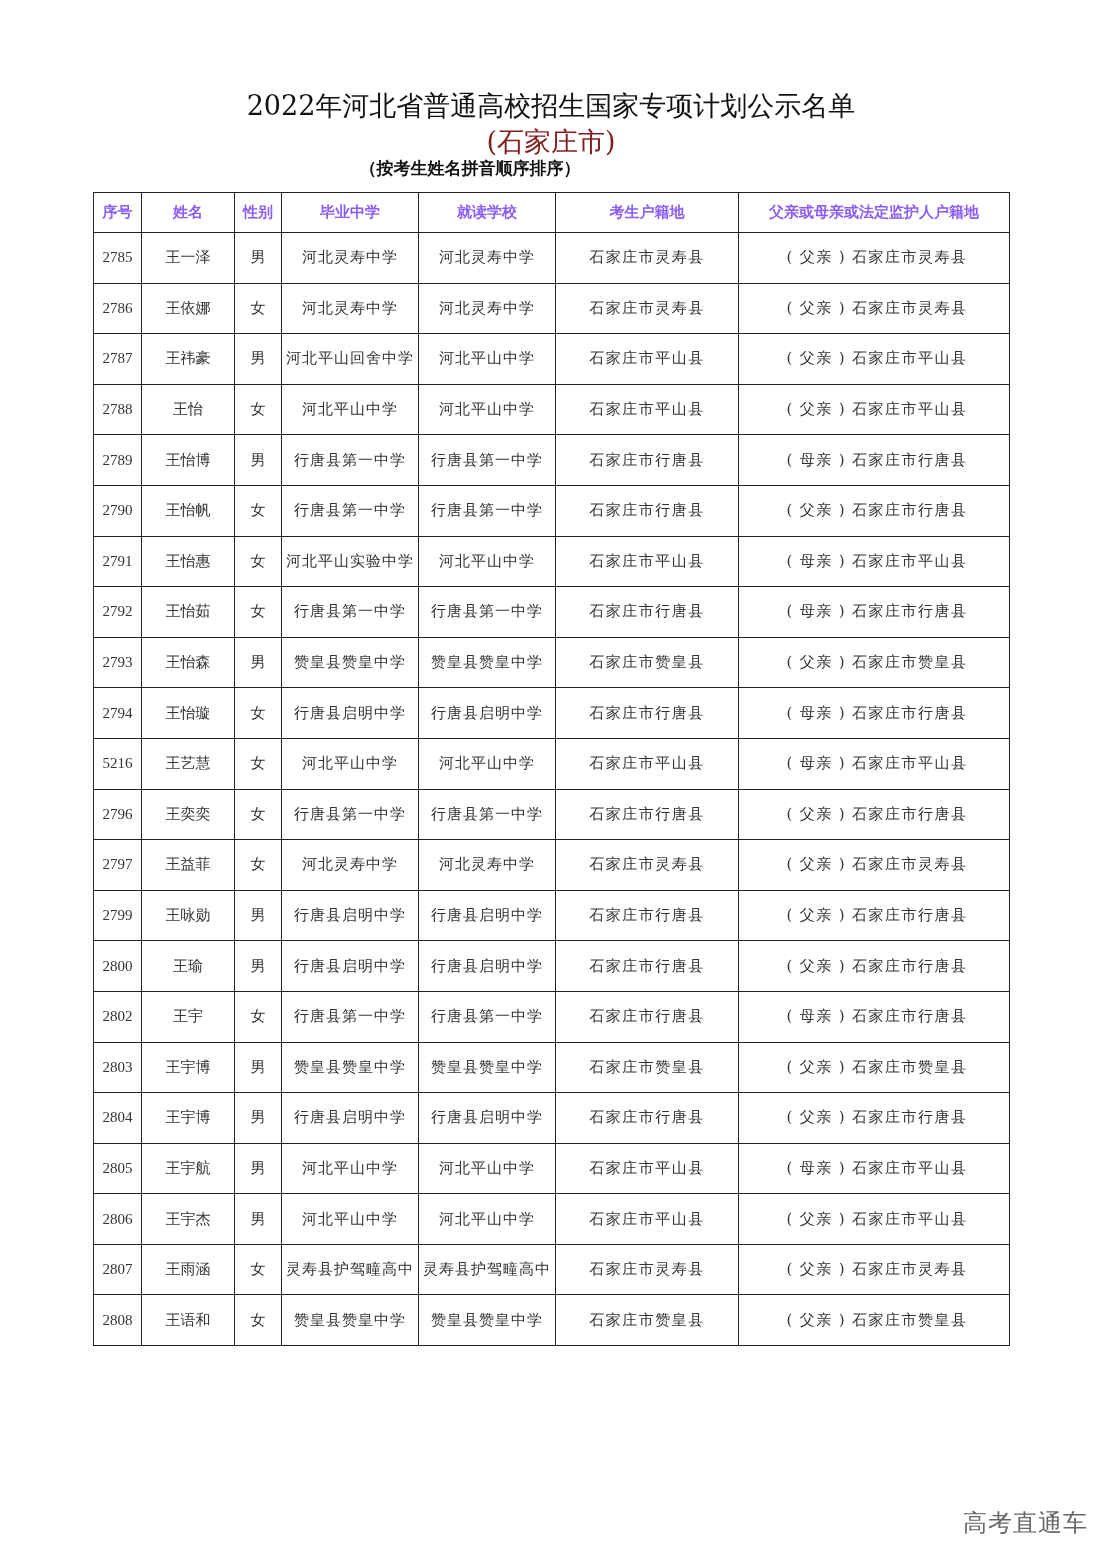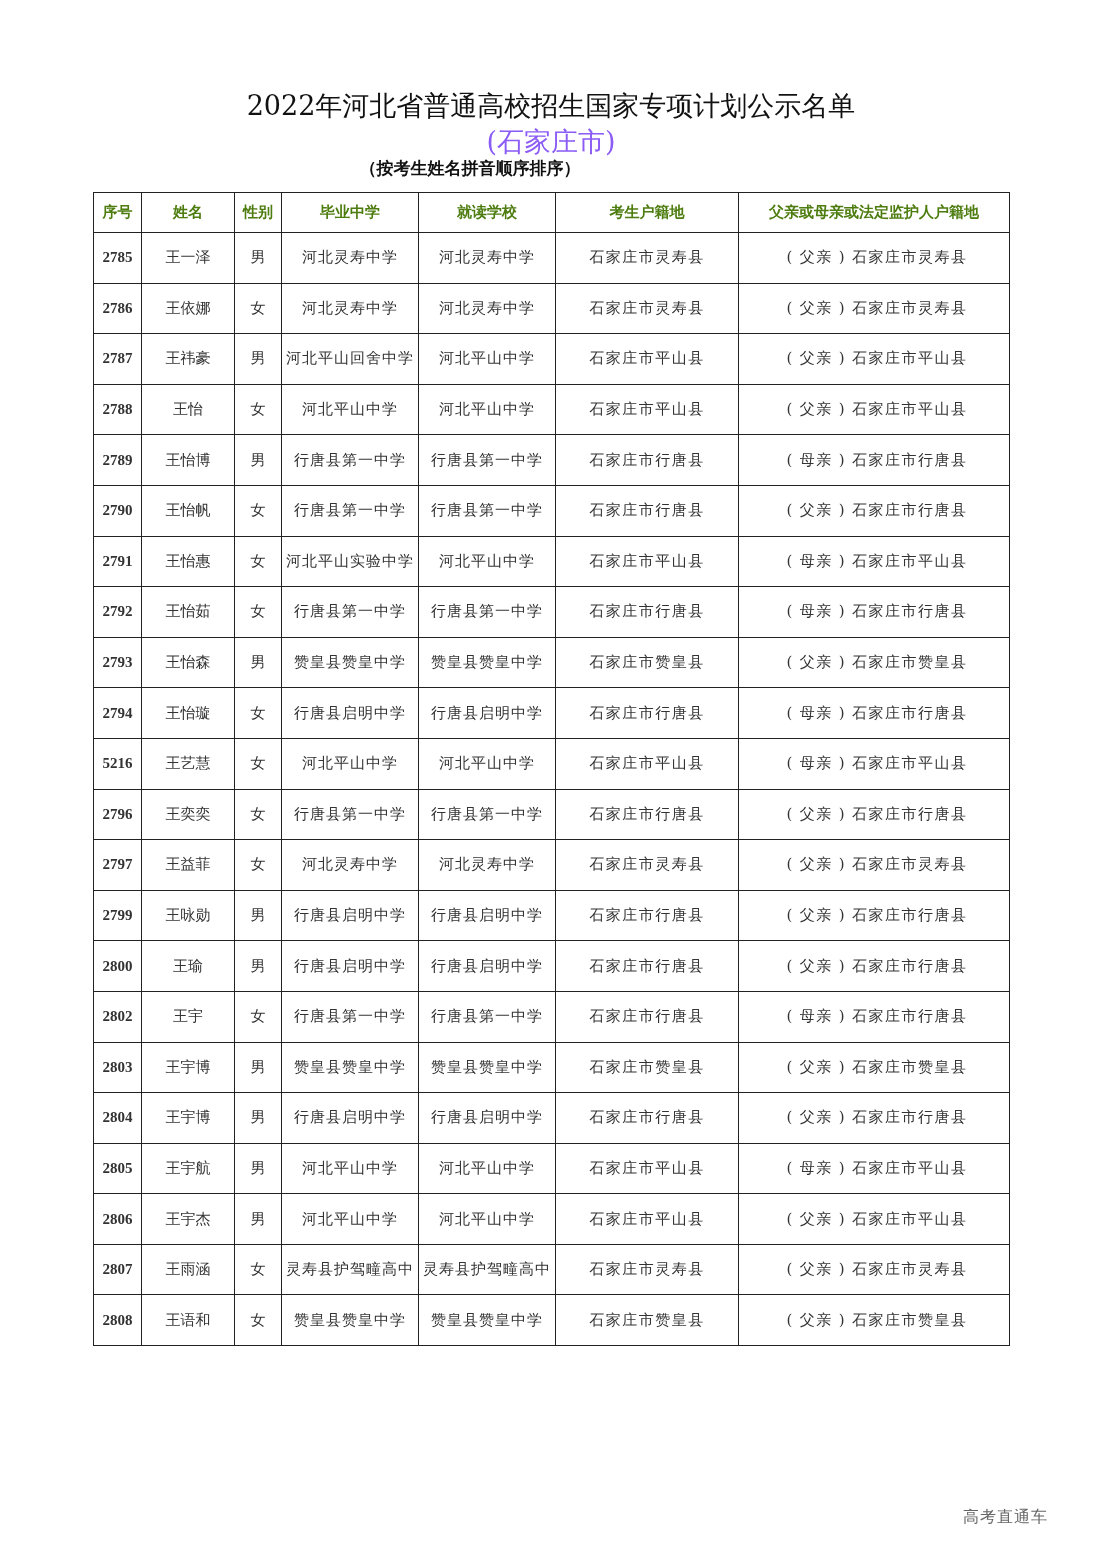--- a/index.html
+++ b/index.html
@@ -2,36 +2,36 @@
 <html><head>
   <meta charset="utf-8">
   <style>
     html, body { margin: 0; padding: 0; background: #ffffff; }
     body { width: 1102px; height: 1559px; position: relative; overflow: hidden;
            font-family: "DejaVu Serif", "Liberation Serif", serif; color: #222; }
     .title { position: absolute; left: 0; width: 1102px; text-align: center; top: 88px;
              font-size: 27px; font-weight: normal; color: #111; letter-spacing: 0px;
              font-family: "DejaVu Serif", "Liberation Serif", serif; }
     .subtitle { position: absolute; left: 0; width: 1102px; text-align: center; top: 124px;
-                font-size: 27px; color: #8b5cf6; font-family: "DejaVu Serif", "Liberation Serif", serif; }
+                font-size: 27px; color: #7f1d1d; font-family: "DejaVu Serif", "Liberation Serif", serif; }
     .subnote { position: absolute; left: 0; width: 940px; text-align: center; top: 157px;
                font-size: 17px; font-weight: bold; color: #111; font-family: "DejaVu Sans", "Liberation Sans", sans-serif; }
     table.roster { position: absolute; left: 93px; top: 192px; border-collapse: collapse;
                    table-layout: fixed; width: 916px; }
     table.roster th, table.roster td { border: 1.6px solid #222; text-align: center;
                    vertical-align: middle; padding: 0 4px; overflow: hidden; }
     table.roster th { height: 39px; font-family: Liberation Serif, serif;
-                      font-weight: bold; font-size: 15px; color: #4d7c0f; }
+                      font-weight: bold; font-size: 15px; color: #8b5cf6; }
     table.roster td { height: 49.6px; font-size: 15px; color: #333; line-height: 15px; }
-    td.seq { font-family: "Liberation Serif", "DejaVu Serif", serif; font-size: 15px; padding: 0 2px; font-weight: bold; }
+    td.seq { font-family: "Liberation Serif", "DejaVu Serif", serif; font-size: 15px; padding: 0 2px; }
     td.school { letter-spacing: 1px; }
     td.reg { letter-spacing: 1.5px; }
     td.parent { letter-spacing: 1.5px; }
     .paren { display: inline-block; margin: 0 6px; }
-    .watermark { position: absolute; left: 963px; top: 1507px; font-size: 16px; color: #666;
+    .watermark { position: absolute; left: 963px; top: 1507px; font-size: 24px; color: #666;
                  font-family: "DejaVu Sans", "Liberation Sans", sans-serif; letter-spacing: 1px; }
   </style>
 </head>
 <body>
 
 <div class="title">2022年河北省普通高校招生国家专项计划公示名单</div>
 <div class="subtitle">(石家庄市)</div>
 <div class="subnote">（按考生姓名拼音顺序排序）</div>
 
 <table class="roster">

